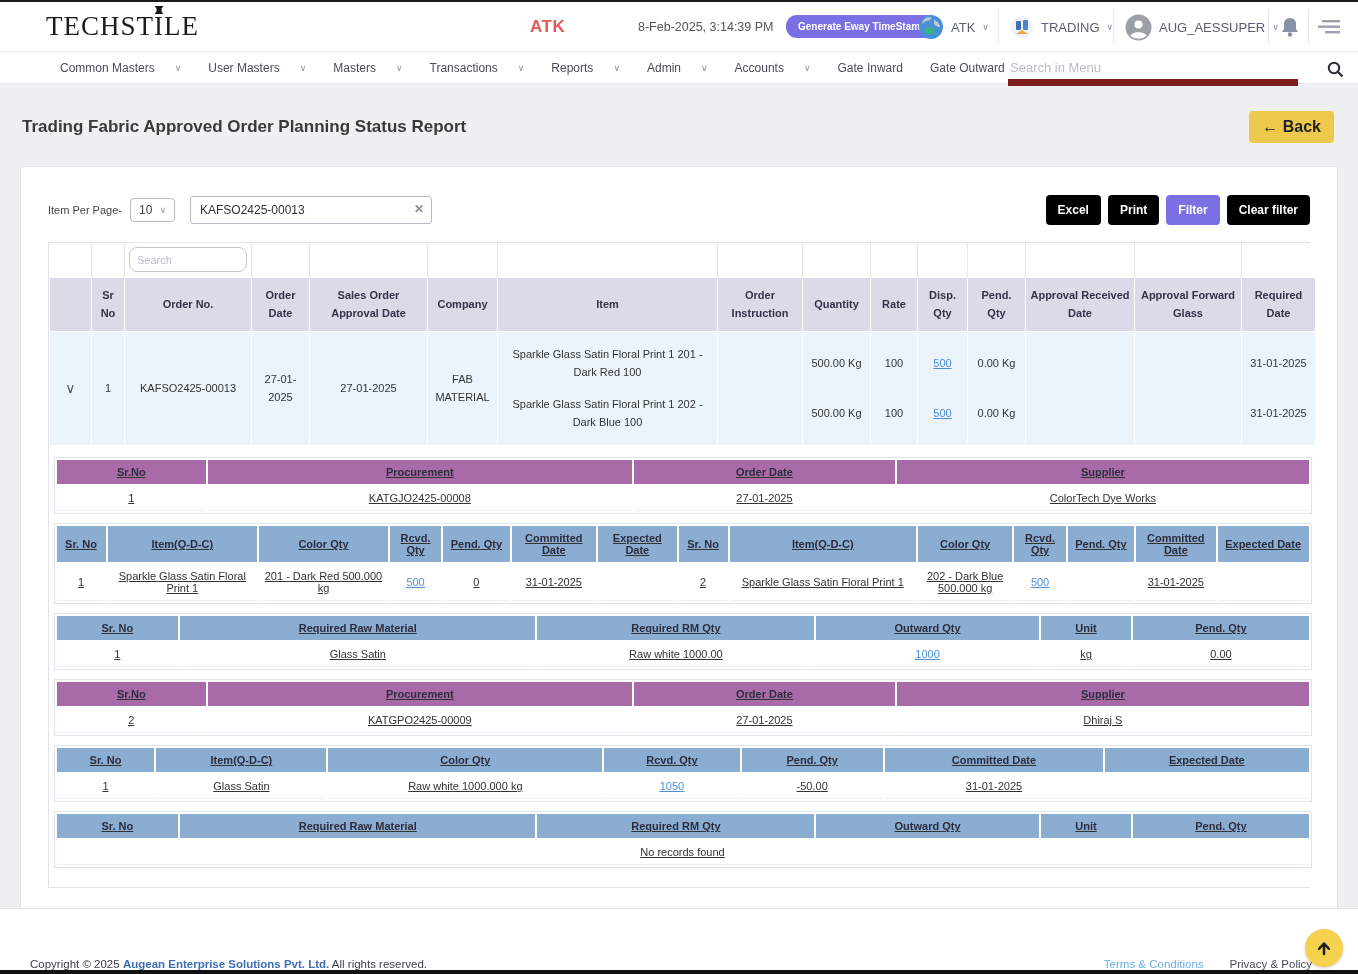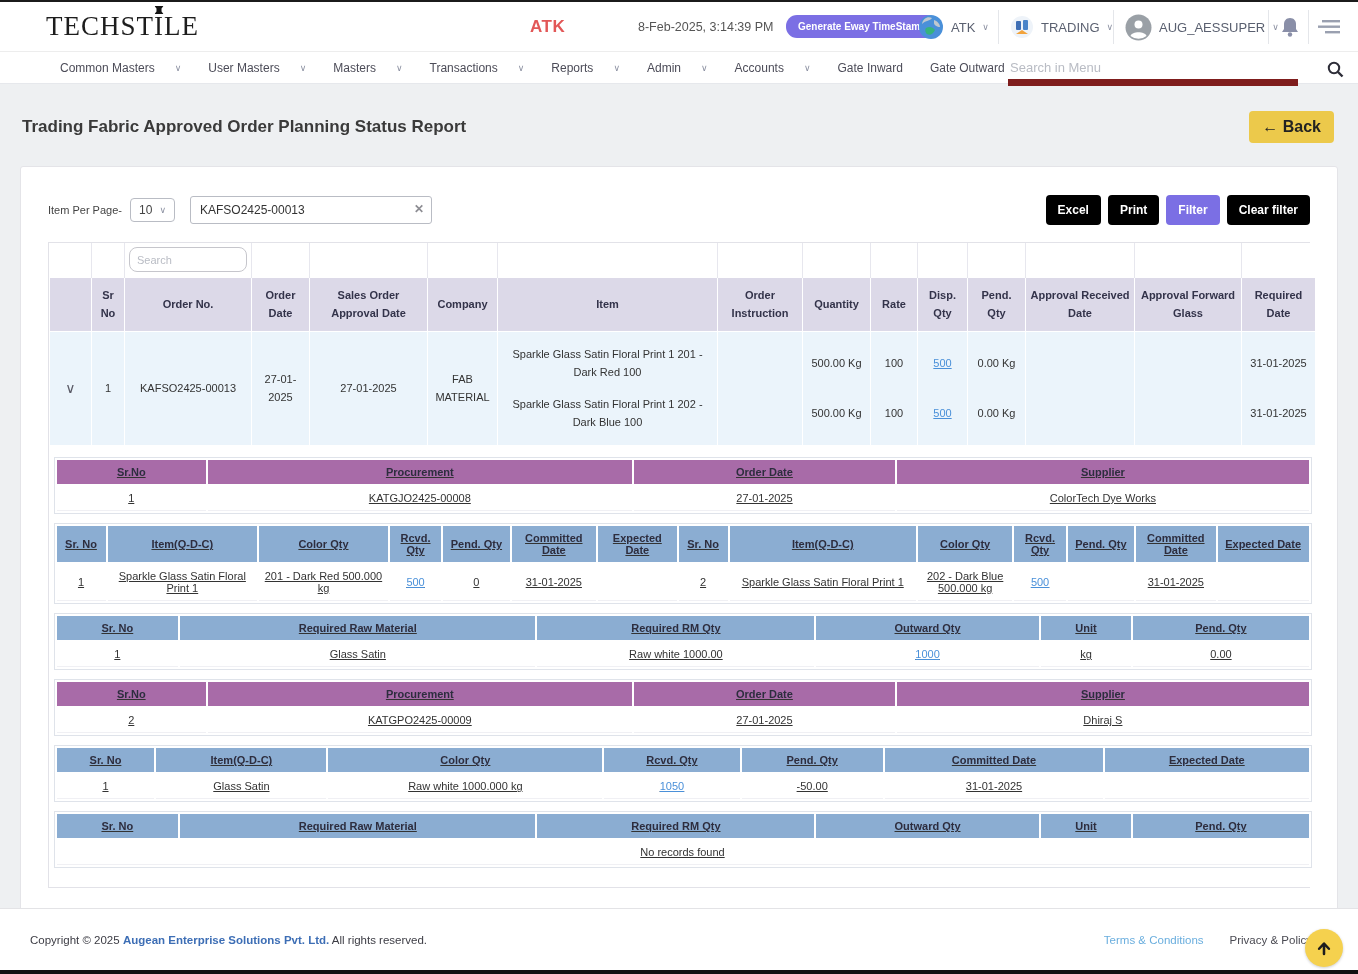--- a/index.html
+++ b/index.html
@@ -518,21 +518,21 @@
     <span style="color:#66696f; font-size:13px; cursor:pointer;">2</span>
     <span style="color:#85888f; font-size:14px; cursor:pointer;">›</span>
     <span style="color:#85888f; font-size:14px; cursor:pointer;">»</span>
     <div class="sel" style="margin-left:14px; padding:6px 10px;">
       <span>10</span>
         <span class="chev">∨</span>
     </div>
   </div>
 </div>
 
-<div style="position:absolute; left:0; bottom:4px; width:100%; height:62px; background:#fff; border-top:1px solid #e3e3e6; display:flex; align-items:center; padding:0 30px; font-size:11.5px; color:#3c3c44;">
+<div style="position:absolute; left:0; bottom:4px; width:100%; height:62px; background:#fff; border-top:1px solid #e3e3e6; display:flex; align-items:flex-end; padding:0 30px; font-size:11.5px; color:#3c3c44;">
   <div>
     <span>Copyright © 2025</span>
     <a style="color:#3d6eb5; font-weight:bold; text-decoration:none; cursor:pointer;">Augean Enterprise Solutions Pvt. Ltd.</a>
     <span>All rights reserved.</span>
   </div>
   <div style="margin-left:auto; display:flex; gap:26px; padding-right:16px;">
     <a style="color:#6aaede; text-decoration:none; cursor:pointer;">Terms &amp; Conditions</a>
     <a style="color:#4a4a52; text-decoration:none; cursor:pointer;">Privacy &amp; Policy</a>
   </div>
 </div>

